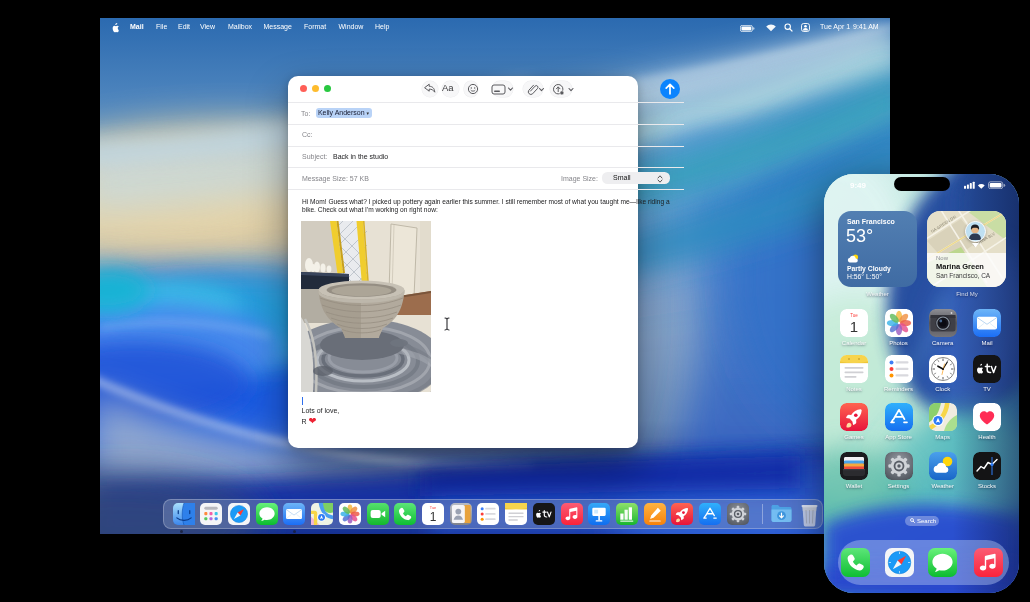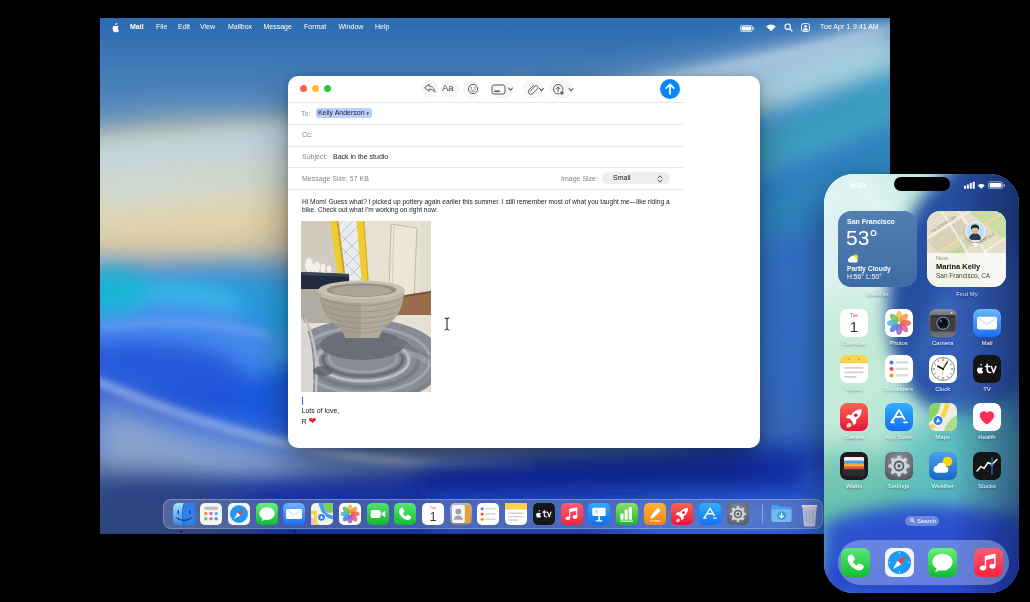--- a/index.html
+++ b/index.html
@@ -1,20 +1,20 @@
 <!DOCTYPE html>
 <html><head><meta charset="utf-8"><style>
 *{margin:0;padding:0;box-sizing:border-box}
 html,body{width:1030px;height:602px;background:#000;font-family:"Liberation Sans",sans-serif;overflow:hidden;position:relative}
 .a{position:absolute}
 #desktop{position:absolute;left:100px;top:18px;width:790px;height:516px;overflow:hidden;background:#5b8cc4}
 #wall{position:absolute;left:0;top:0}
 #menubar{position:absolute;left:0;top:0;width:790px;height:17px;color:#fff;font-size:7px}
 #menubar span{position:absolute;top:5px;white-space:nowrap}
-#mailwin{position:absolute;left:288px;top:76px;width:472px;height:372px;background:#fff;border-radius:10px;box-shadow:0 18px 42px rgba(0,0,10,.40),0 2px 8px rgba(0,0,0,.22)}
+#mailwin{position:absolute;left:288px;top:76px;width:350px;height:372px;background:#fff;border-radius:10px;box-shadow:0 18px 42px rgba(0,0,10,.40),0 2px 8px rgba(0,0,0,.22)}
 .tl{position:absolute;width:7.5px;height:7.5px;border-radius:50%;top:85px}
 .glabel{color:#85858a;font-size:7px;position:absolute}
 .btxt{color:#1b1b1d;font-size:7px;position:absolute}
 #dock{position:absolute;left:163px;top:499px;width:660px;height:30px;border-radius:8px;background:rgba(125,145,190,.45);border:1px solid rgba(255,255,255,.25)}
 .dicon{position:absolute;top:503px;width:22px;height:22px}
 #phone{position:absolute;left:824px;top:174px;width:195px;height:419px;border-radius:30px;overflow:hidden;background:#9fd8d4;box-shadow:0 12px 40px rgba(0,0,0,.5)}
 .pwidget{position:absolute;width:79px;height:76px;border-radius:13px;top:37px;overflow:hidden}
 .plabel{position:absolute;color:rgba(255,255,255,.96);font-size:6px;text-align:center;text-shadow:0 0.8px 2.2px rgba(0,0,40,.55);white-space:nowrap}
 .aicon{position:absolute;width:28px;height:28px;border-radius:6.5px;overflow:hidden}
 </style></head>
@@ -567,21 +567,21 @@
         <rect x="5.8" y="2.1" width="2" height="5.7" rx="0.6"></rect>
         <rect x="8.7" y="0.7" width="2" height="7.1" rx="0.6"></rect>
       </g>
   <path d="M17.3 7.8 L13.9 4.4 A4.9 4.9 0 0 1 20.7 4.4 Z" fill="#fff"></path>
   <rect x="24.5" y="0.8" width="14.2" height="6.9" rx="2" fill="none" stroke="rgba(255,255,255,.55)" stroke-width="1"></rect>
   <rect x="25.7" y="2" width="11.8" height="4.5" rx="1.1" fill="#fff"></rect>
   <path d="M39.6 2.7 v3.2 a1.6 1.6 0 0 0 0 -3.2z" fill="rgba(255,255,255,.55)"></path>
 </svg>
 <div class="pwidget" style="left:14px;background:linear-gradient(180deg,#527fb2,#3f6ba3)">
   <div class="a" style="left:9px;top:7px;color:#fff;font-size:7px;font-weight:600">San Francisco</div>
-  <div class="a" style="left:8px;top:15px;color:#fff;font-size:21px;font-weight:300">53°</div>
+  <div class="a" style="left:8px;top:15px;color:#fff;font-size:18px;font-weight:300">53°</div>
   <svg class="a" style="left:9px;top:42px" width="13" height="10" viewBox="0 0 13 10">
         <circle cx="8.5" cy="4" r="2.6" fill="#ffd60a"></circle>
         <path d="M2.6 9.4 A2.4 2.4 0 0 1 2.8 4.7 A3.1 3.1 0 0 1 8.8 5.4 A2 2 0 0 1 8.8 9.4 Z" fill="#fff"></path>
       </svg>
   <div class="a" style="left:9px;top:53.5px;color:#fff;font-size:6.8px;font-weight:600">Partly Cloudy</div>
   <div class="a" style="left:9px;top:62px;color:#fff;font-size:6.8px">H:56° L:50°</div>
 </div>
 <div class="plabel" style="left:14px;top:117px;width:79px;color:rgba(255,255,255,.85)">Weather</div>
 <div class="pwidget" id="findmy" style="left:103px;background:#e9e3d4">
   <svg class="a" style="left:0;top:0" width="80" height="76" viewBox="0 0 80 76">
@@ -606,21 +606,21 @@
           <circle cx="9" cy="9" r="9" fill="#bfe0f2"></circle>
           <path d="M3 18 C3 13 5.5 11.5 9 11.5 C12.5 11.5 15 13 15 18 Z" fill="#2e3a52"></path>
           <circle cx="9" cy="7.2" r="3.9" fill="#e8b88a"></circle>
           <path d="M4.9 6.6 C4.9 4 6.5 2.6 9 2.6 C11.5 2.6 13.1 4 13.1 6.6 C13.1 7.1 13 7.6 12.8 7.9 C12.6 6.2 11.1 5.7 9 5.7 C6.9 5.7 5.4 6.2 5.2 7.9 C5 7.6 4.9 7.1 4.9 6.6 Z" fill="#1d1d22"></path>
         </svg>
   </div>
   <svg class="a" style="left:45px;top:32px" width="7" height="4.5" viewBox="0 0 7 4.5">
         <polygon points="0,0 7,0 3.5,4.5" fill="#fff"></polygon>
       </svg>
   <div class="a" style="left:9px;top:44px;color:#8e8e93;font-size:6px">Now</div>
-  <div class="a" style="left:9px;top:51px;color:#111;font-size:7.5px;font-weight:700">Marina Kelly</div>
+  <div class="a" style="left:9px;top:51px;color:#111;font-size:7.5px;font-weight:700">Marina Green</div>
   <div class="a" style="left:9px;top:61px;color:#3a3a3c;font-size:6.5px">San Francisco, CA</div>
 </div>
 <div class="plabel" style="left:103px;top:117px;width:80px;color:rgba(255,255,255,.8)">Find My</div>
 <svg class="aicon" style="left:16px;top:134.5px" viewBox="0 0 28 28">
       <rect width="28" height="28" rx="6.5" fill="#fff"></rect>
       <text x="14" y="8" font-size="4.5" fill="#fc3d39" text-anchor="middle" font-family="Liberation Sans">Tue</text>
       <text x="14" y="22.5" font-size="15" fill="#333" text-anchor="middle" font-weight="300" font-family="Liberation Sans">1</text>
     </svg>
 <div class="plabel" style="left:8.0px;top:165.5px;width:44px">Calendar</div>
 <svg class="aicon" style="left:60.5px;top:134.5px" viewBox="0 0 28 28">

